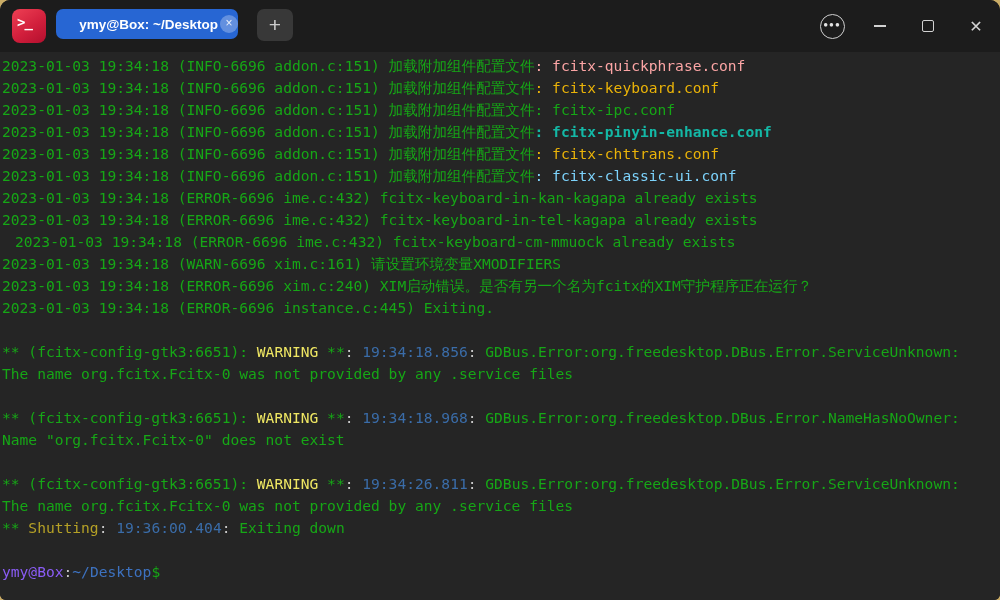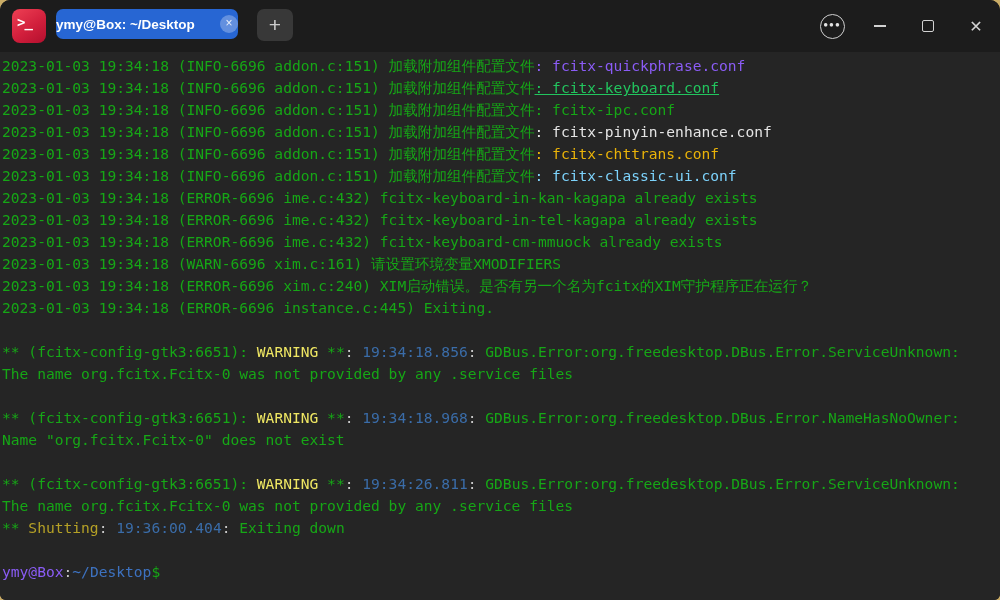--- a/index.html
+++ b/index.html
@@ -21,21 +21,21 @@
     border-radius:8px;
     background:linear-gradient(145deg,#ee4054 0%,#d21f3c 55%,#b30f2e 100%);
     color:#ffffff; font-family:"DejaVu Sans Mono", monospace;
     font-weight:bold; font-size:14px;
     display:flex; align-items:flex-start; justify-content:flex-start;
     padding:5px 0 0 5px; letter-spacing:-1px;
   }
   .tab {
     position:absolute; left:56px; top:9px; width:182px; height:30px;
     background:#2766d3; border-radius:7px;
-    display:flex; align-items:center; justify-content:space-between; gap:2px;
+    display:flex; align-items:center; justify-content:flex-end; gap:2px;
     cursor:default;
   }
   .tab-title { color:#ffffff; font-size:13.5px; font-weight:bold; white-space:nowrap; }
   .tab-close {
     width:18px; height:18px; border-radius:50%;
     background:rgba(255,255,255,0.28); color:#eaf0fa;
     font-size:12px; line-height:17px; text-align:center; flex:0 0 auto;
   }
   .new-tab {
     position:absolute; left:257px; top:9px; width:36px; height:32px;
@@ -91,29 +91,29 @@
       </div>
       <div class="ctrl">
         <span class="max-glyph"></span>
       </div>
       <div class="ctrl close-glyph">
         <span>✕</span>
       </div>
     </div>
   </div>
   <div class="terminal">
-      <div class="term-line"><span style="color: rgb(22, 167, 22);">2023-01-03 19:34:18 (INFO-6696 addon.c:151) </span><span class="b" style="color: rgb(22, 167, 22);">加载附加组件配置文件</span><span style="color: #8b5cf6;">: fcitx-quickphrase.conf</span></div>
-      <div class="term-line"><span style="color: rgb(22, 167, 22);">2023-01-03 19:34:18 (INFO-6696 addon.c:151) </span><span class="b" style="color: rgb(22, 167, 22);">加载附加组件配置文件</span><span style="color: #22c55e; text-decoration: underline;">: fcitx-keyboard.conf</span></div>
+      <div class="term-line"><span style="color: rgb(22, 167, 22);">2023-01-03 19:34:18 (INFO-6696 addon.c:151) </span><span class="b" style="color: rgb(22, 167, 22);">加载附加组件配置文件</span><span style="color: #fca5a5;">: fcitx-quickphrase.conf</span></div>
+      <div class="term-line"><span style="color: rgb(22, 167, 22);">2023-01-03 19:34:18 (INFO-6696 addon.c:151) </span><span class="b" style="color: rgb(22, 167, 22);">加载附加组件配置文件</span><span style="color: #eab308;">: fcitx-keyboard.conf</span></div>
       <div class="term-line"><span style="color: rgb(22, 167, 22);">2023-01-03 19:34:18 (INFO-6696 addon.c:151) </span><span class="b" style="color: rgb(22, 167, 22);">加载附加组件配置文件</span><span style="color: rgb(22, 167, 22);">: fcitx-ipc.conf</span></div>
-      <div class="term-line"><span style="color: rgb(22, 167, 22);">2023-01-03 19:34:18 (INFO-6696 addon.c:151) </span><span class="b" style="color: rgb(22, 167, 22);">加载附加组件配置文件</span><span style="color: #e5e5e5;">: fcitx-pinyin-enhance.conf</span></div>
+      <div class="term-line"><span style="color: rgb(22, 167, 22);">2023-01-03 19:34:18 (INFO-6696 addon.c:151) </span><span class="b" style="color: rgb(22, 167, 22);">加载附加组件配置文件</span><span style="color: #14b8a6; font-weight: bold;">: fcitx-pinyin-enhance.conf</span></div>
       <div class="term-line"><span style="color: rgb(22, 167, 22);">2023-01-03 19:34:18 (INFO-6696 addon.c:151) </span><span class="b" style="color: rgb(22, 167, 22);">加载附加组件配置文件</span><span style="color: #eab308;">: fcitx-chttrans.conf</span></div>
       <div class="term-line"><span style="color: rgb(22, 167, 22);">2023-01-03 19:34:18 (INFO-6696 addon.c:151) </span><span class="b" style="color: rgb(22, 167, 22);">加载附加组件配置文件</span><span style="color: #7dd3fc;">: fcitx-classic-ui.conf</span></div>
       <div class="term-line"><span style="color: rgb(22, 167, 22);">2023-01-03 19:34:18 (ERROR-6696 ime.c:432) fcitx-keyboard-in-kan-kagapa already exists</span></div>
       <div class="term-line"><span style="color: rgb(22, 167, 22);">2023-01-03 19:34:18 (ERROR-6696 ime.c:432) fcitx-keyboard-in-tel-kagapa already exists</span></div>
-      <div class="term-line"><span style="color: rgb(22, 167, 22);">2023-01-03 19:34:18 (ERROR-6696 ime.c:432) fcitx-keyboard-cm-mmuock already exists</span></div>
+      <div class="term-line"><span style="color: rgb(22, 167, 22); margin-left: 13px;">2023-01-03 19:34:18 (ERROR-6696 ime.c:432) fcitx-keyboard-cm-mmuock already exists</span></div>
       <div class="term-line"><span style="color: rgb(22, 167, 22);">2023-01-03 19:34:18 (WARN-6696 xim.c:161) </span><span class="b" style="color: rgb(22, 167, 22);">请设置环境变量</span><span style="color: rgb(22, 167, 22);">XMODIFIERS</span></div>
       <div class="term-line"><span style="color: rgb(22, 167, 22);">2023-01-03 19:34:18 (ERROR-6696 xim.c:240) XIM</span><span class="b" style="color: rgb(22, 167, 22);">启动错误。是否有另一个名为</span><span style="color: rgb(22, 167, 22);">fcitx</span><span class="b" style="color: rgb(22, 167, 22);">的</span><span style="color: rgb(22, 167, 22);">XIM</span><span class="b" style="color: rgb(22, 167, 22);">守护程序正在运行？</span></div>
       <div class="term-line"><span style="color: rgb(22, 167, 22);">2023-01-03 19:34:18 (ERROR-6696 instance.c:445) Exiting.</span></div>
       <div class="term-line">&nbsp;</div>
       <div class="term-line"><span style="color: rgb(22, 167, 22);">** (fcitx-config-gtk3:6651): </span><span class="b" style="color: rgb(239, 231, 99);">WARNING</span><span style="color: rgb(22, 167, 22);"> **</span><span style="color: rgb(201, 201, 201);">: </span><span style="color: rgb(58, 108, 168);">19:34:18.856</span><span style="color: rgb(201, 201, 201);">: </span><span style="color: rgb(22, 167, 22);">GDBus.Error:org.freedesktop.DBus.Error.ServiceUnknown:</span></div>
       <div class="term-line"><span style="color: rgb(22, 167, 22);">The name org.fcitx.Fcitx-0 was not provided by any .service files</span></div>
       <div class="term-line">&nbsp;</div>
       <div class="term-line"><span style="color: rgb(22, 167, 22);">** (fcitx-config-gtk3:6651): </span><span class="b" style="color: rgb(239, 231, 99);">WARNING</span><span style="color: rgb(22, 167, 22);"> **</span><span style="color: rgb(201, 201, 201);">: </span><span style="color: rgb(58, 108, 168);">19:34:18.968</span><span style="color: rgb(201, 201, 201);">: </span><span style="color: rgb(22, 167, 22);">GDBus.Error:org.freedesktop.DBus.Error.NameHasNoOwner:</span></div>
       <div class="term-line"><span style="color: rgb(22, 167, 22);">Name "org.fcitx.Fcitx-0" does not exist</span></div>
       <div class="term-line">&nbsp;</div>

